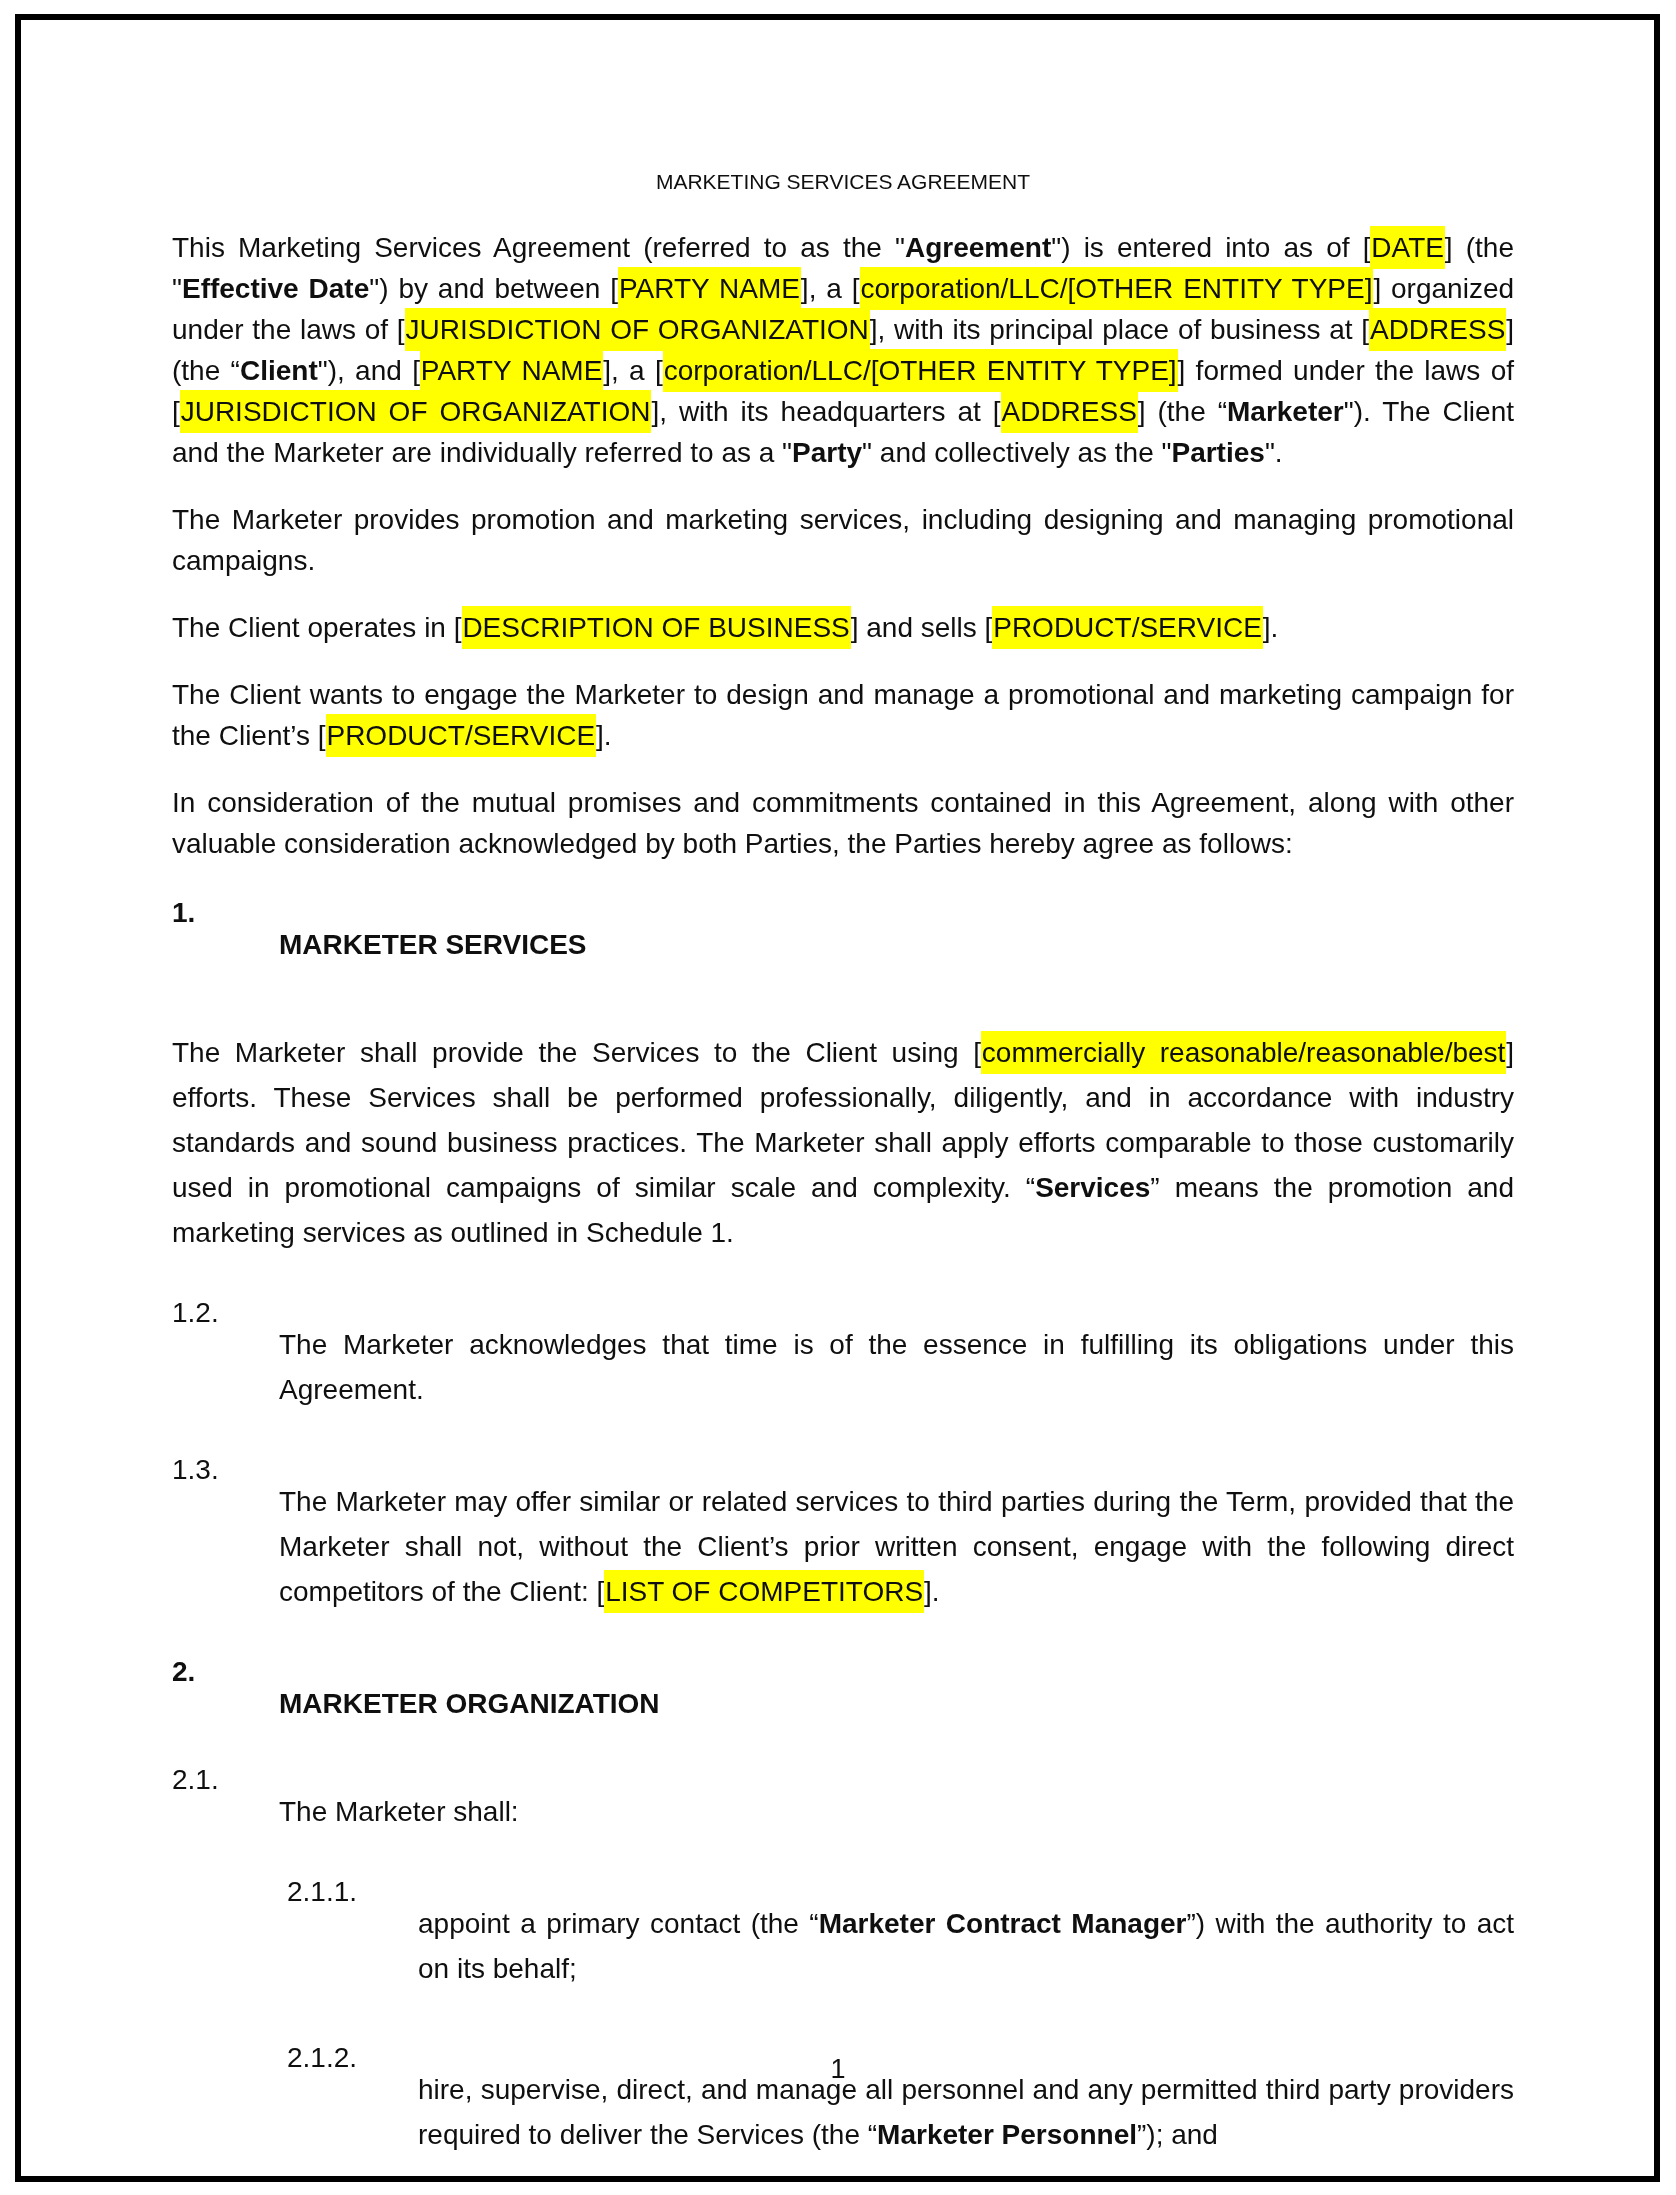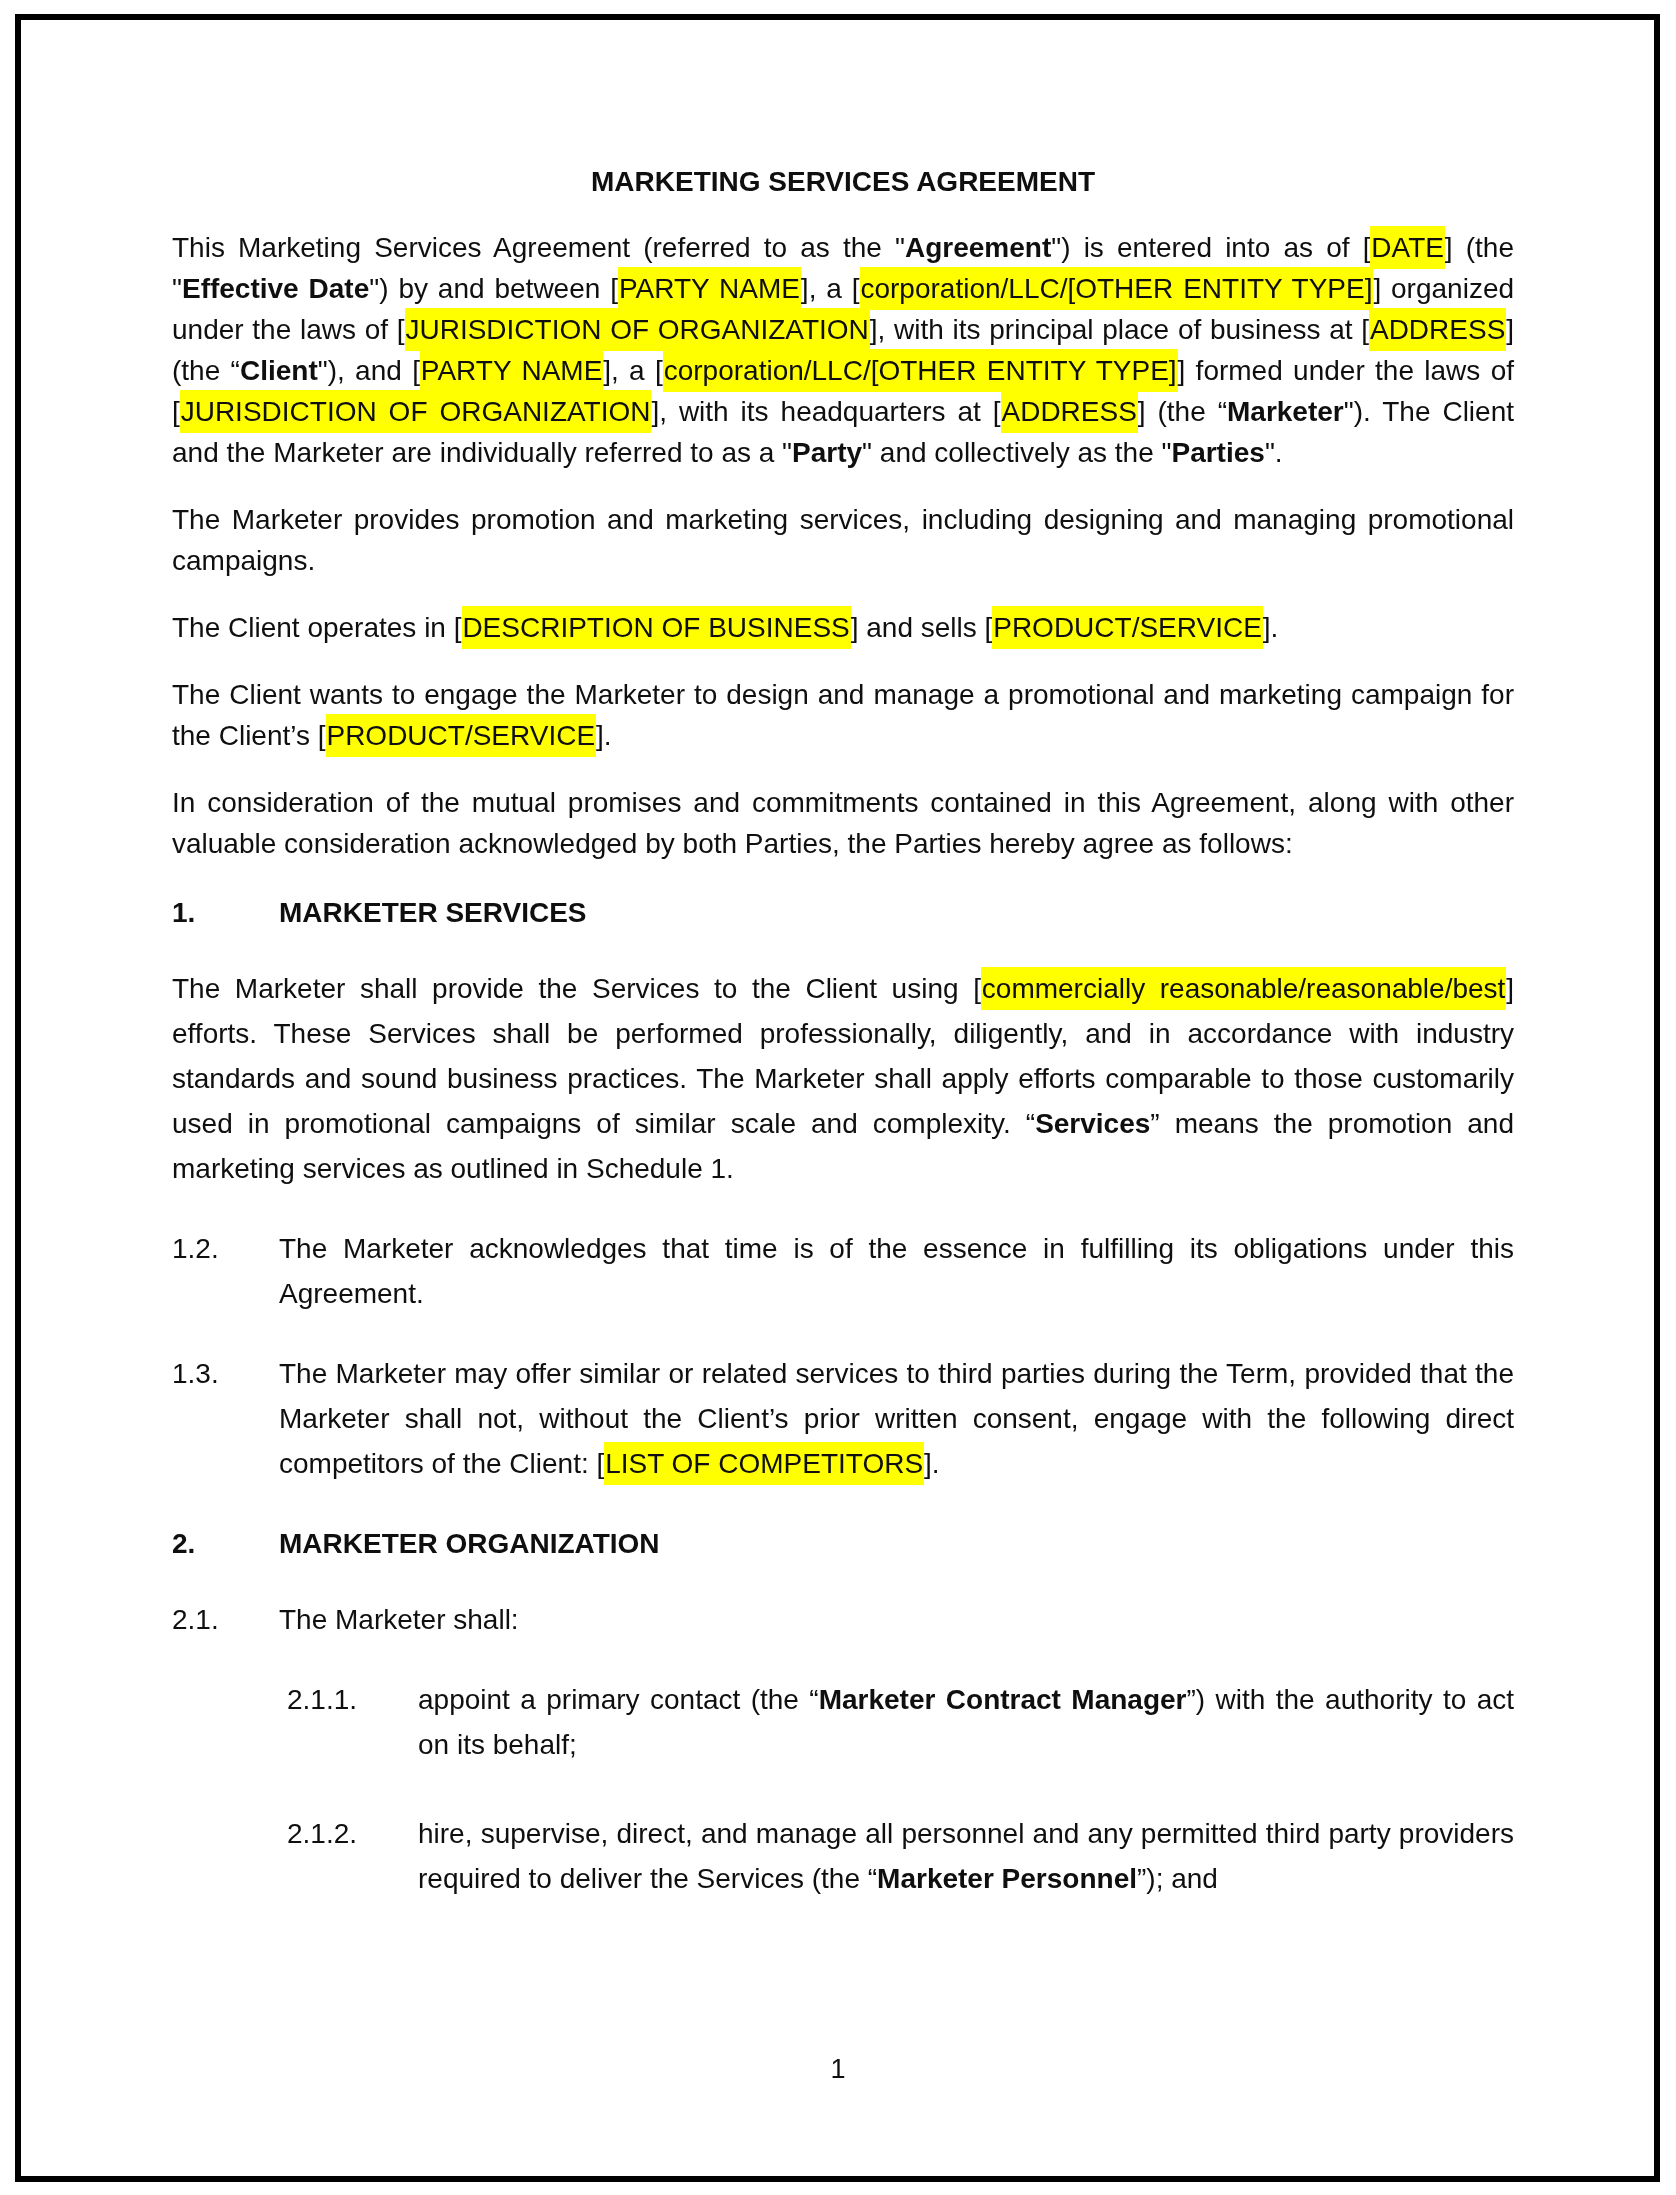--- a/index.html
+++ b/index.html
@@ -24,23 +24,23 @@
     border: 6.1px solid #000000;
     pointer-events: none;
   }
   .content {
     position: absolute;
     left: 172px;
     top: 159px;
     width: 1342px;
   }
   .doc-title {
-    font-size: 28px;
+    font-size: 21px;
     line-height: 45px;
-    font-weight: bold;
+    font-weight: normal;
     text-align: center;
     margin: 0 0 23px 0;
   }
   p.para {
     font-size: 28px;
     line-height: 41px;
     text-align: justify;
     margin: 3px 0 26px 0;
   }
   .item {
@@ -48,20 +48,21 @@
     font-size: 28px;
     line-height: 45px;
     margin: 0 0 35px 0;
   }
   .item .num {
     flex: 0 0 107px;
   }
   .item .body {
     flex: 1;
     text-align: justify;
+    margin-top: 32px;
   }
   .item.heading {
     font-weight: bold;
     margin: 7px 0 31px 0;
   }
   .item.heading .body {
     text-align: left;
   }
   .item.lvl2 {
     margin-left: 107px;

